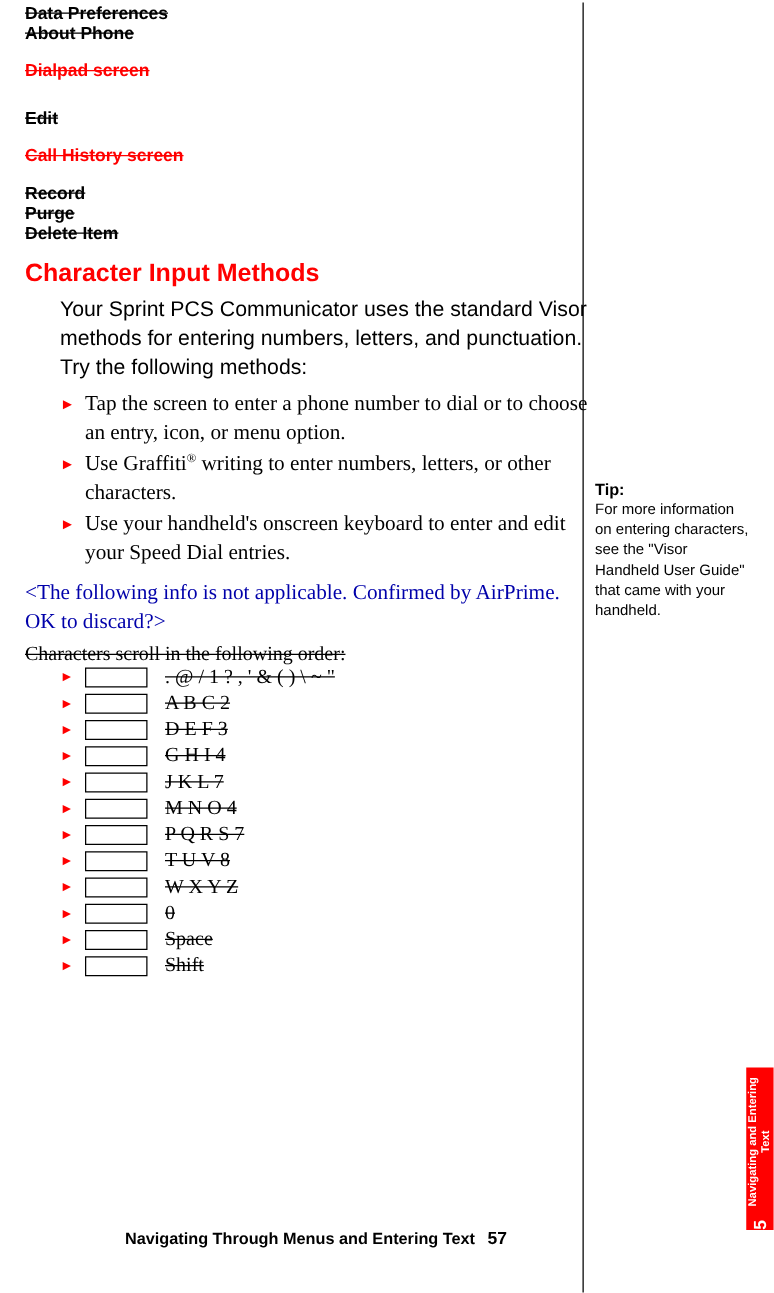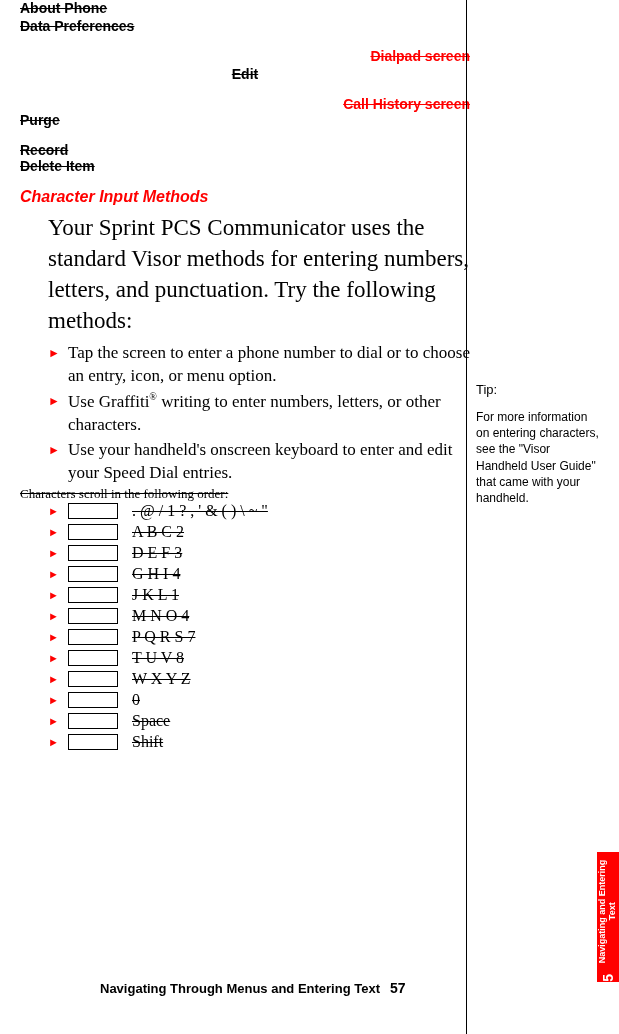--- a/index.html
+++ b/index.html
@@ -2,64 +2,64 @@
 <html><head>
 <meta charset="utf-8">
 <style>
   * { box-sizing: border-box; margin: 0; padding: 0; }
   html, body { width: 619px; height: 1034px; background: #fff; font-family: "Times New Roman", serif; color: #000; }
   .page { position: relative; width: 619px; height: 1034px; padding: 0 20px 0 20px; }
   .left-col { width: 450px; }
   .right-col { position: absolute; left: 476px; top: 0; width: 125px; }
   .vertical-rule { position: absolute; left: 466px; top: 0; width: 0; height: 1034px; border-left: 1px solid #000; }
   .struck { text-decoration: line-through; font-weight: bold; font-family: Arial, Helvetica, sans-serif; font-size: 14px; }
-  .struck-red { color: #ff0000; text-decoration: line-through; font-weight: bold; font-family: Arial, Helvetica, sans-serif; font-size: 14px; text-align: right; }
-  .section-head-red { color: #ff0000; font-weight: bold; font-family: Arial, Helvetica, sans-serif; font-size: 16px; margin-top: 14px; margin-bottom: 6px; font-style: italic; }
-  .body-text { font-family: Liberation Serif, serif; font-size: 23px; line-height: 1.35; text-indent: 0; margin-left: 28px; }
+  .struck-red { color: #ff0000; text-decoration: line-through; font-weight: bold; font-family: Arial, Helvetica, sans-serif; font-size: 14px; }
+  .section-head-red { color: #ff0000; font-weight: bold; font-family: Arial, Helvetica, sans-serif; font-size: 20px; margin-top: 14px; margin-bottom: 6px; }
+  .body-text { font-family: Liberation Sans, sans-serif; font-size: 17px; line-height: 1.35; text-indent: 0; margin-left: 28px; }
   .bullet-list { margin-left: 28px; margin-top: 6px; }
   .bullet { display: flex; align-items: flex-start; margin-bottom: 2px; }
   .bullet .marker { flex: 0 0 20px; color: #ff0000; font-size: 12px; padding-top: 4px; }
   .bullet .content { flex: 1; font-family: "Times New Roman", serif; font-size: 17px; line-height: 1.35; }
   .blue-note { color: #0000aa; font-family: "Times New Roman", serif; font-size: 17px; line-height: 1.35; margin: 10px 0 6px 0; }
-  .struck-serif { text-decoration: line-through; font-family: "Times New Roman", serif; font-size: 13px; }
+  .struck-serif { text-decoration: line-through; font-family: "Times New Roman", serif; font-size: 16px; }
   .char-table { margin-left: 28px; }
   .char-row { display: flex; align-items: center; margin-bottom: 3px; }
   .char-row .marker { flex: 0 0 20px; color: #ff0000; font-size: 11px; }
   .char-row .key { flex: 0 0 50px; height: 16px; border: 1px solid #000; margin-right: 14px; }
   .char-row .val { font-family: "Times New Roman", serif; font-size: 16px; text-decoration: line-through; }
   sup { font-size: 10px; vertical-align: super; }
-  .tip-head { font-family: Arial, Helvetica, sans-serif; font-weight: normal; font-size: 13px; margin-bottom: 12px; }
+  .tip-head { font-family: Arial, Helvetica, sans-serif; font-weight: bold; font-size: 13px; margin-bottom: 0; }
   .tip-body { font-family: Arial, Helvetica, sans-serif; font-size: 12px; line-height: 1.35; }
   .footer { position: absolute; bottom: 38px; left: 0; width: 619px; display: flex; align-items: center; }
   .footer-title { font-family: Arial, Helvetica, sans-serif; font-weight: bold; font-size: 13px; margin-left: 100px; }
   .footer-page { font-family: Arial, Helvetica, sans-serif; font-weight: bold; font-size: 14px; margin-left: 10px; }
   .side-tab { position: absolute; right: 0; bottom: 52px; width: 22px; height: 130px; background: #ff0000; color: #fff; display: flex; flex-direction: column; align-items: center; justify-content: center; }
   .side-tab .tab-text { writing-mode: vertical-rl; transform: rotate(180deg); font-family: Arial, Helvetica, sans-serif; font-weight: bold; font-size: 9px; line-height: 1.1; text-align: center; }
   .side-tab .tab-num { writing-mode: vertical-rl; transform: rotate(180deg); font-family: Arial, Helvetica, sans-serif; font-weight: bold; font-size: 14px; margin-top: 4px; }
   .block-margin { margin-top: 2px; }
 </style>
 </head>
 <body>
 
 <div class="page">
   <div class="vertical-rule"></div>
 
   <div class="left-col">
 
+    <div class="struck block-margin">Data Preferences</div>
     <div class="struck">About Phone</div>
-    <div class="struck block-margin">Data Preferences</div>
 
     <div class="struck-red" style="margin-top:14px;">Dialpad screen</div>
 
-    <div class="struck" style="margin-top:2px;text-align:center;">Edit</div>
+    <div class="struck" style="margin-top:22px;">Edit</div>
 
     <div class="struck-red" style="margin-top:14px;">Call History screen</div>
 
+    <div class="struck" style="margin-top:14px;">Record</div>
     <div class="struck">Purge</div>
-    <div class="struck" style="margin-top:14px;">Record</div>
     <div class="struck">Delete Item</div>
 
     <div class="section-head-red">Character Input Methods</div>
 
     <div class="body-text">Your Sprint PCS Communicator uses the standard Visor methods for entering numbers, letters, and punctuation. Try the following methods:</div>
 
     <div class="bullet-list">
       <div class="bullet">
         <div class="marker">►</div>
         <div class="content">Tap the screen to enter a phone number to dial or to choose an entry, icon, or menu option.</div>
@@ -67,20 +67,21 @@
       <div class="bullet">
         <div class="marker">►</div>
         <div class="content">Use Graffiti<sup>®</sup> writing to enter numbers, letters, or other characters.</div>
       </div>
       <div class="bullet">
         <div class="marker">►</div>
         <div class="content">Use your handheld's onscreen keyboard to enter and edit your Speed Dial entries.</div>
       </div>
     </div>
 
+    <div class="blue-note">&lt;The following info is not applicable. Confirmed by AirPrime. OK to discard?&gt;</div>
 
     <div class="struck-serif">Characters scroll in the following order:</div>
 
     <div class="char-table">
       <div class="char-row">
           <div class="marker">►</div>
           <div class="key"></div>
           <div class="val">. @ / 1 ? , ' &amp;   ( ) \  ~ "</div>
         </div>
       <div class="char-row">
@@ -94,21 +95,21 @@
           <div class="val">D E F 3</div>
         </div>
       <div class="char-row">
           <div class="marker">►</div>
           <div class="key"></div>
           <div class="val">G H I 4</div>
         </div>
       <div class="char-row">
           <div class="marker">►</div>
           <div class="key"></div>
-          <div class="val">J K L 1</div>
+          <div class="val">J K L 7</div>
         </div>
       <div class="char-row">
           <div class="marker">►</div>
           <div class="key"></div>
           <div class="val">M N O 4</div>
         </div>
       <div class="char-row">
           <div class="marker">►</div>
           <div class="key"></div>
           <div class="val">P Q R S 7</div>

